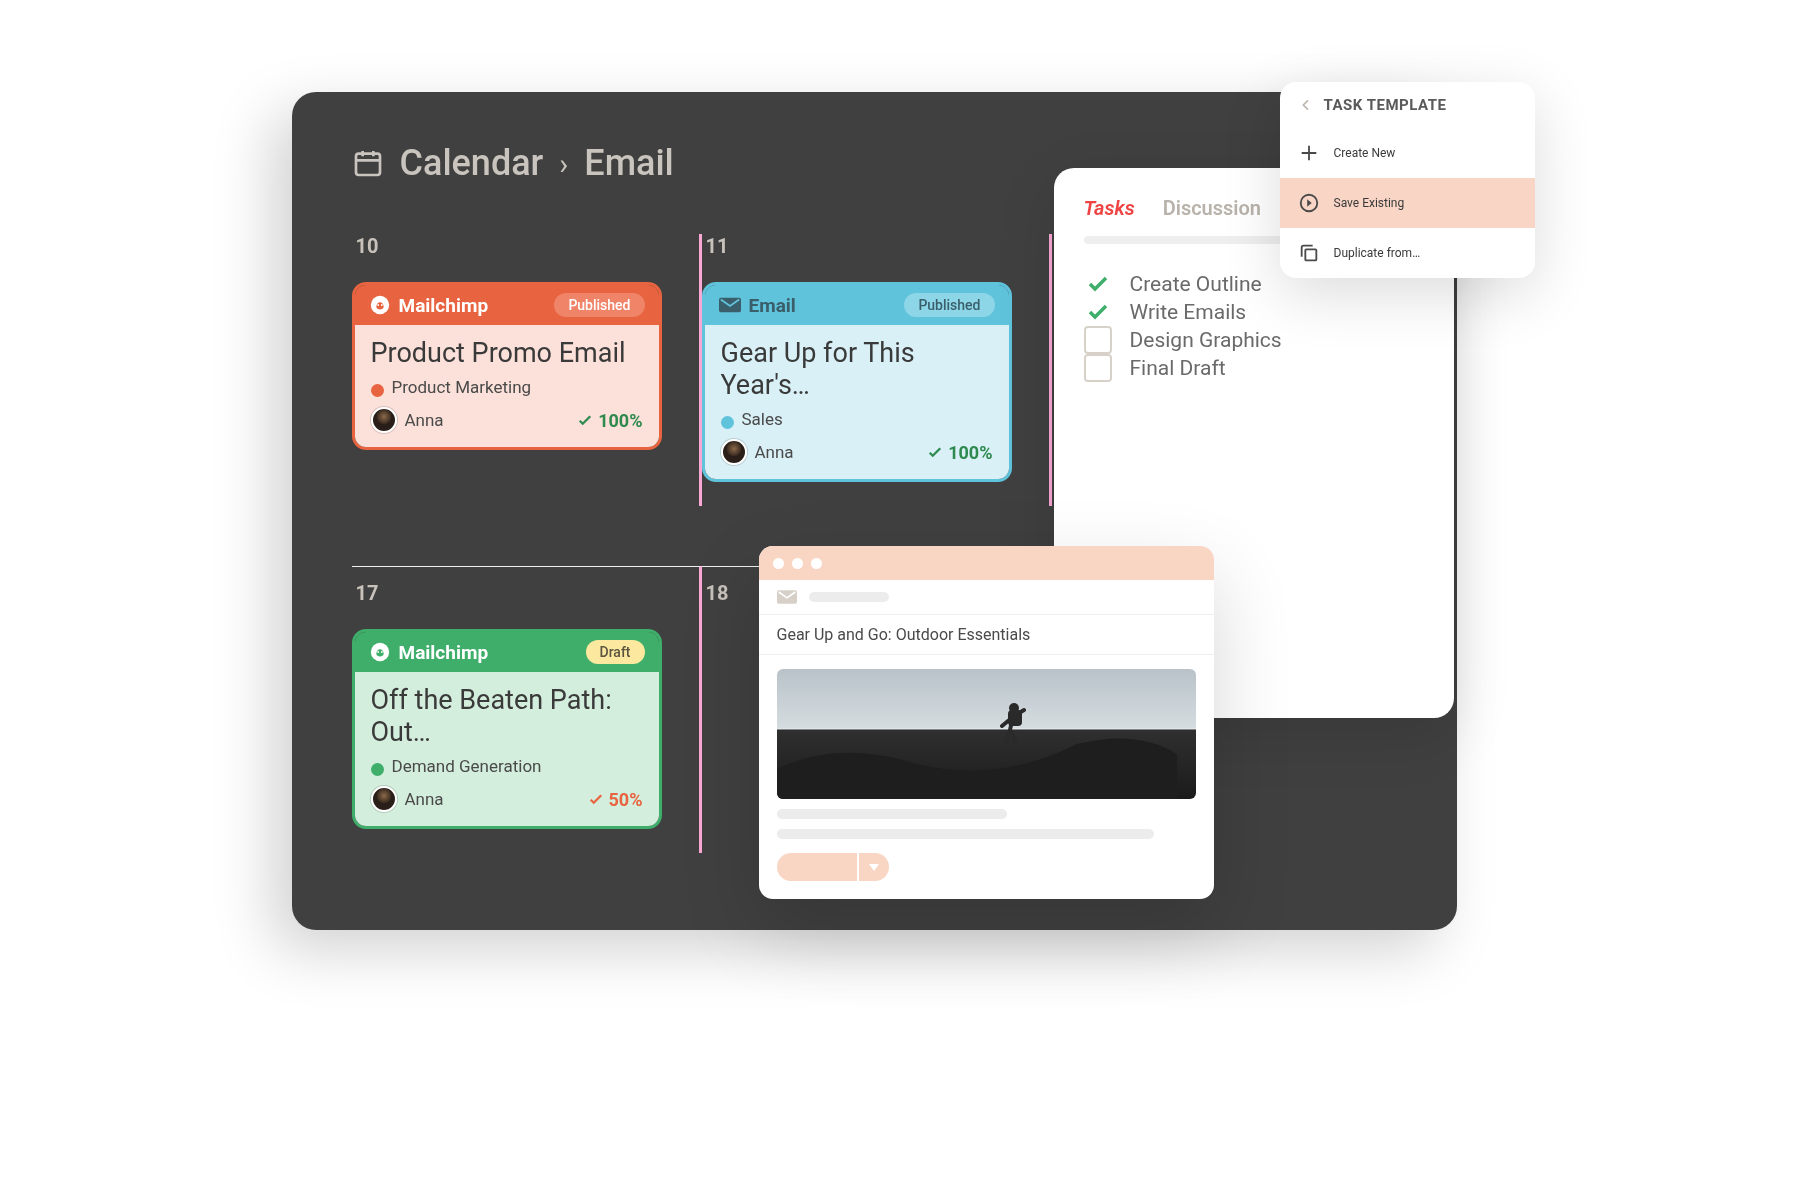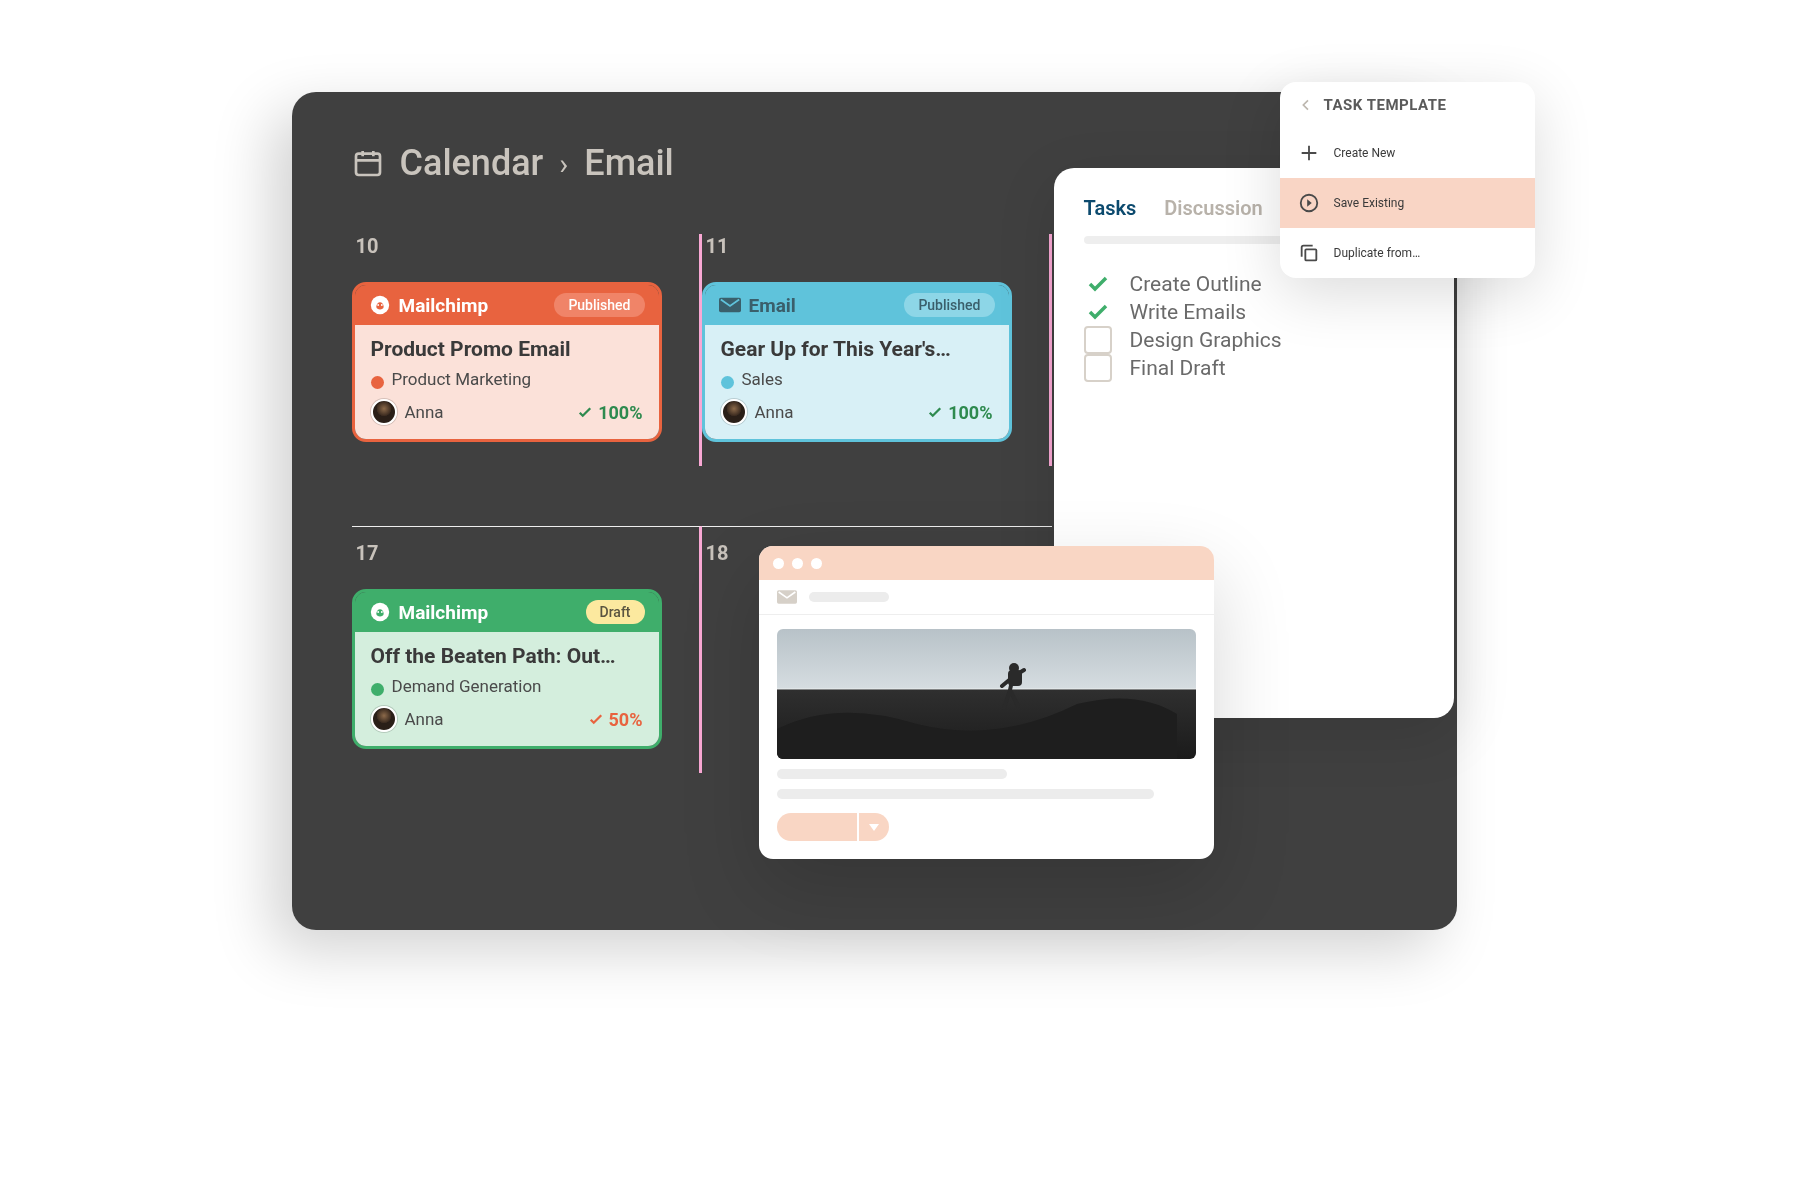--- a/index.html
+++ b/index.html
@@ -25,21 +25,21 @@
     
     .task-card {
       border-radius: 14px; border: 3px solid; overflow: hidden; width: 310px; margin: 8px 0 24px 0;
       cursor: pointer;
     }
     .tc-head { display: flex; align-items: center; justify-content: space-between; padding: 8px 14px; }
     .tc-head-left { display: flex; align-items: center; gap: 8px; font-weight: 700; font-size: 19px; }
     .tc-head svg { width: 22px; height: 22px; }
     .badge { font-size: 14px; padding: 4px 14px; border-radius: 999px; font-weight: 500; }
     .tc-body { padding: 12px 16px 14px 16px; }
-    .tc-title { font-size: 21px; font-weight: 700; margin-bottom: 8px; }
+    .tc-title { font-size: 27px; font-weight: 400; margin-bottom: 8px; }
     .tc-tag { display: flex; align-items: flex-end; gap: 8px; font-size: 17px; margin-bottom: 10px; }
     .dot { width: 13px; height: 13px; border-radius: 50%; }
     .tc-foot { display: flex; align-items: center; justify-content: space-between; }
     .assignee { display: flex; align-items: center; gap: 8px; font-size: 17px; }
     .avatar { width: 26px; height: 26px; border-radius: 50%; background: radial-gradient(circle at 50% 35%, #8c6a4a 0%, #3a2a1f 40%, #2a1f18 42%, #2a1f18 100%); border: 2px solid #fff; box-shadow: 0 0 0 1px rgba(0,0,0,.15); }
     .progress { display: flex; align-items: center; gap: 4px; font-weight: 700; font-size: 18px; }
     .check-small { width: 18px; height: 18px; }
     
     
     .c-orange { border-color: #e8633f; }
@@ -65,21 +65,21 @@
     .prog-green { color: #2e8a4f; }
     .prog-orange { color: #e8633f; }
     
     
     .tasks-panel {
       position: absolute; top: 138px; left: 820px; width: 400px; height: 550px;
       background: #fff; border-radius: 20px; box-shadow: 0 16px 60px rgba(0,0,0,0.12);
       padding: 28px 30px;
     }
     .tabs { display: flex; gap: 28px; font-size: 20px; font-weight: 600; color: #b8b2aa; margin-bottom: 16px; }
-    .tabs .active { color: #0c4a6e; }
+    .tabs .active { color: #ef4444; font-style: italic; }
     .prog-bar { height: 8px; background: #eee; border-radius: 8px; margin-bottom: 26px; }
     .tlist { display: flex; flex-direction: column; }
     .titem { display: flex; align-items: center; gap: 18px; font-size: 21px; color: #6a6a6a; }
     .cbox { width: 28px; height: 28px; border: 2px solid #d7d1c9; border-radius: 4px; flex-shrink: 0; display:flex;align-items:center;justify-content:center;}
     .cbox.done svg { display:block; }
     .cbox svg { display:none; width: 28px; height: 28px; }
     .cbox.done { border-color: transparent; }
     
     
     .template-menu {
@@ -317,20 +317,21 @@
       <span class="pv-dot"></span>
       <span class="pv-dot"></span>
     </div>
     <div class="pv-row1">
       <svg viewBox="0 0 24 16" fill="#d6d0c8">
           <rect width="24" height="16" rx="2"></rect>
           <path d="M2 2l10 7 10-7" stroke="#fff" stroke-width="2" fill="none"></path>
         </svg>
       <span class="skel" style="width:80px"></span>
     </div>
+    <div class="pv-subject">Gear Up and Go: Outdoor Essentials</div>
     <div class="pv-hero">
       <svg class="mountain" viewBox="0 0 400 70" preserveAspectRatio="none">
           <path d="M0 70 L0 40 Q60 10 140 35 Q220 55 300 15 Q360 0 400 25 L400 70 Z" fill="#1e1e1e"></path>
         </svg>
       <svg class="climber" viewBox="0 0 34 60">
           <circle cx="20" cy="8" r="5" fill="#2a2a2a"></circle>
           <path d="M20 12 L16 30 L10 48 M16 30 L24 46 M20 16 L8 26 M20 16 L30 10" stroke="#2a2a2a" stroke-width="4" fill="none" stroke-linecap="round"></path>
           <rect x="14" y="10" width="14" height="16" rx="4" fill="#2a2a2a"></rect>
         </svg>
     </div>

